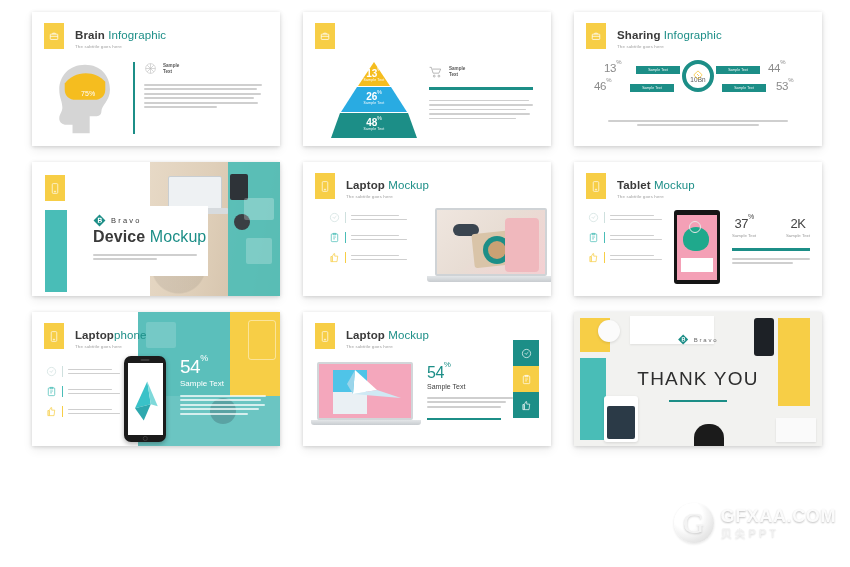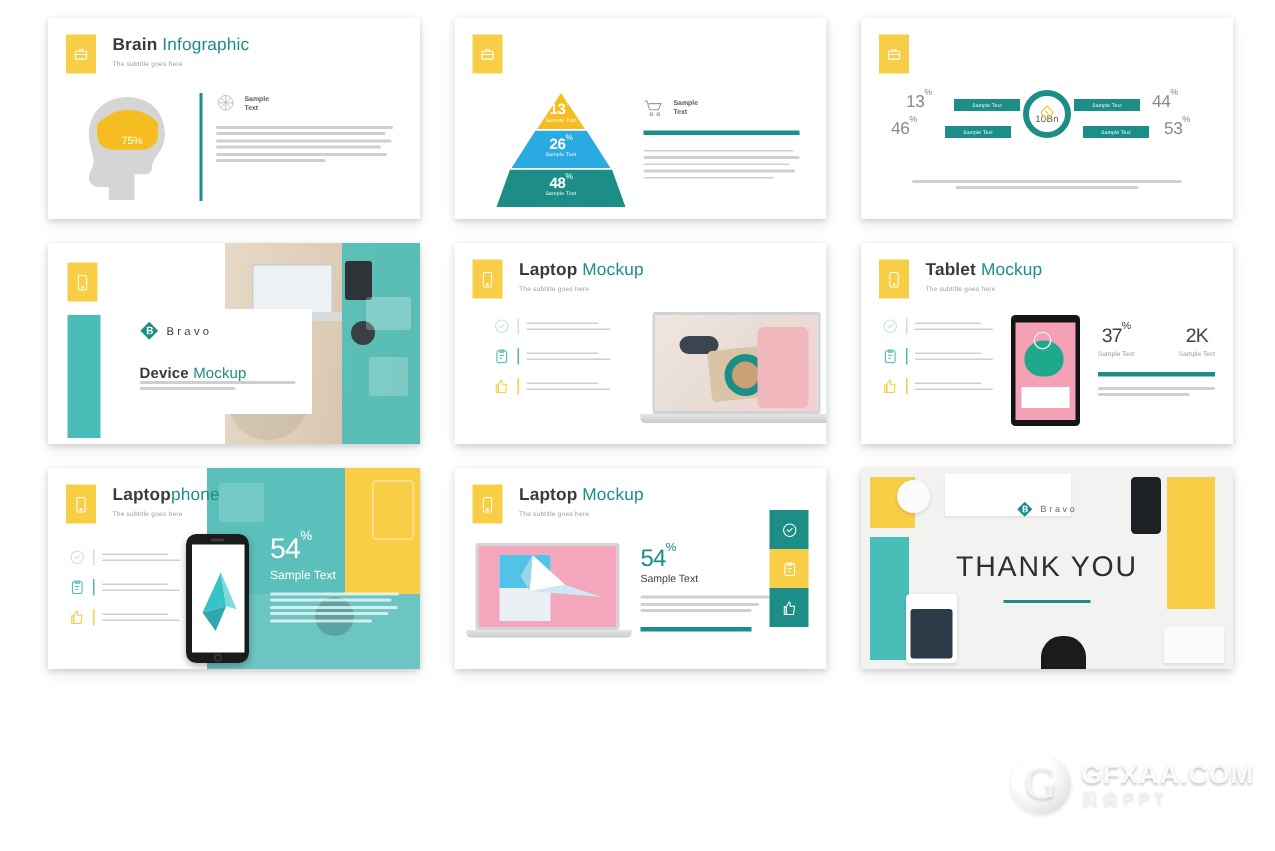--- a/index.html
+++ b/index.html
@@ -20,21 +20,21 @@
     grid-template-rows: repeat(3, 134px);
     column-gap: 23px; row-gap: 16px;
   }
   .slide {
     position: relative; width: 248px; height: 134px;
     background: #ffffff; overflow: hidden;
     box-shadow: 0 1px 4px rgba(0,0,0,.16), 0 4px 10px rgba(0,0,0,.07);
   }
 
   
-  .hdr { position: absolute; left: 12px; top: 11px; display: flex; align-items: flex-start; }
+  .hdr { position: absolute; left: 12px; top: 11px; display: flex; align-items: flex-end; }
   .badge {
     width: 20px; height: 26px; background: #F7CE46;
     display: flex; align-items: center; justify-content: center; flex: none;
   }
   .badge svg { display: block; }
   .htxt { margin-left: 11px; padding-top: 1px; }
   .title { font-size: 11.5px; line-height: 13px; letter-spacing: .1px; white-space: nowrap; }
   .title .b { color: #3a3a3a; font-weight: bold; }
   .title .t { color: #1C8E87; font-weight: normal; }
   .sub { font-size: 4.4px; color: #9d9d9d; margin-top: 2.5px; letter-spacing: .15px; }
@@ -267,20 +267,27 @@
     </div>
 
     <div class="slide">
       <div class="hdr">
         <div class="badge">
           <svg width="10" height="10" viewBox="0 0 16 16" fill="none" stroke="#fff" stroke-width="1.2">
             <rect x="2" y="5" width="12" height="8.5" rx="1"></rect>
               <path d="M6 5V3.5h4V5"></path>
               <path d="M2 8.5h12"></path>
           </svg>
+        </div>
+        <div class="htxt">
+          <div class="title">
+            <span class="b">Sharing</span>
+            <span class="t">Infographic</span>
+          </div>
+          <div class="sub">The subtitle goes here</div>
         </div>
       </div>
 
       <div class="share">
         <div class="ring">
           <svg width="12" height="12" viewBox="0 0 24 24" fill="none" stroke="#F5BD1F" stroke-width="1.4" style="position:absolute;top:5px">
             <rect x="6" y="6" width="12" height="12" rx="2" transform="rotate(45 12 12)"></rect>
             <path d="M9 12h6" transform="rotate(45 12 12)"></path>
           </svg>
           <div class="bn">10Bn</div>
@@ -326,21 +333,21 @@
       <div class="teal-panel" style="left:13px;top:48px;width:22px;height:82px"></div>
 
       <div class="white-card" style="left:52px;top:44px;width:124px;height:70px">
         <div class="bravo" style="position:absolute;left:9px;top:8px">
           <svg width="13" height="13" viewBox="0 0 24 24">
             <path d="M12 1l11 11-11 11L1 12z" fill="#1C8E87"></path>
             <path d="M9 7h4.4c1.7 0 2.8.9 2.8 2.3 0 1-.5 1.7-1.4 2 1.1.3 1.8 1.1 1.8 2.3 0 1.6-1.2 2.6-3.1 2.6H9V7zm2 1.7v2.4h2c.8 0 1.3-.5 1.3-1.2S13.8 8.7 13 8.7h-2zm0 4v2.6h2.2c.9 0 1.4-.5 1.4-1.3s-.5-1.3-1.4-1.3H11z" fill="#fff"></path>
           </svg>
           <span class="nm">Bravo</span>
         </div>
-        <div class="title" style="position:absolute;left:9px;top:37px;font-size:10px">
+        <div class="title" style="position:absolute;left:9px;top:24px;font-size:16px">
           <span class="b">Device</span>
           <span class="t">Mockup</span>
         </div>
         <div class="lines" style="position:absolute;left:9px;top:48px;width:104px">
           <i style="width:100%"></i>
             <i style="width:62%"></i>
         </div>
       </div>
     </div>
 

